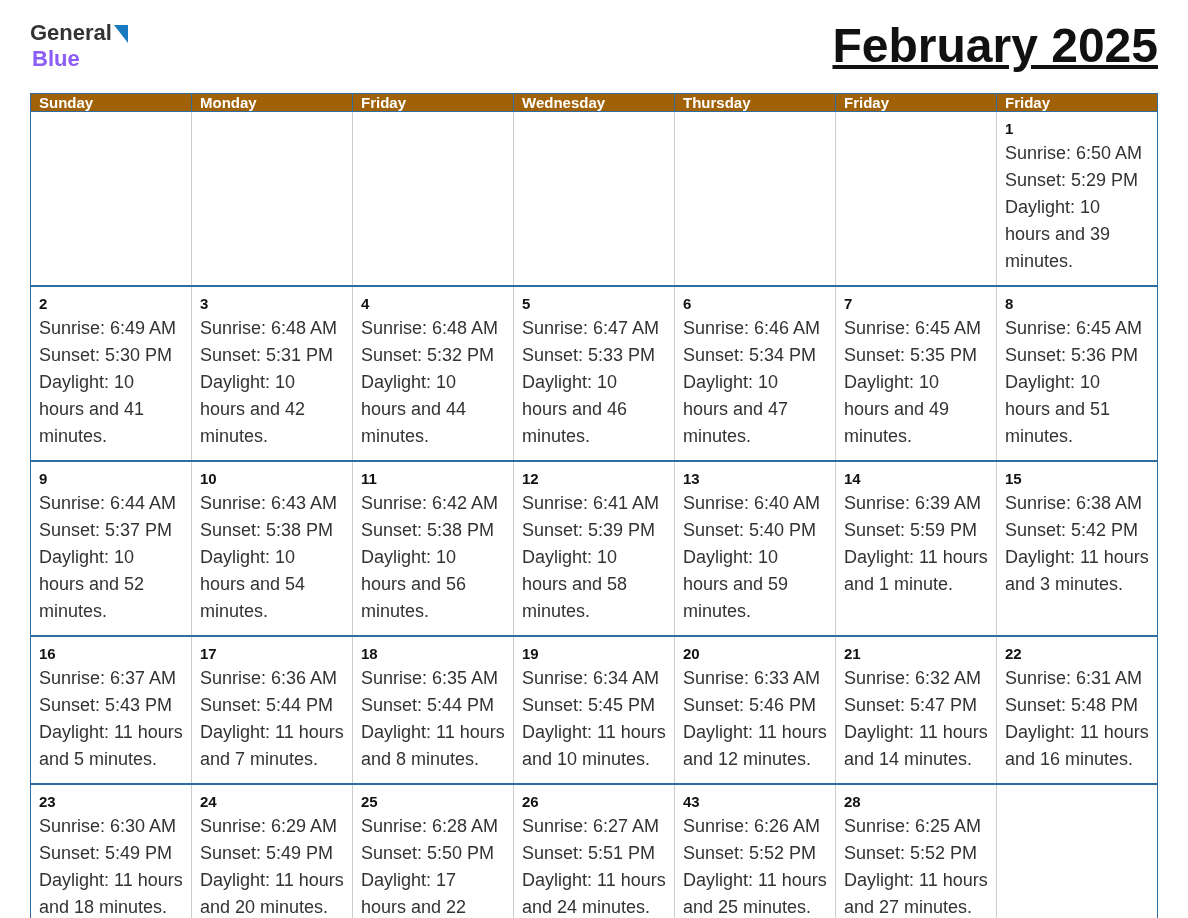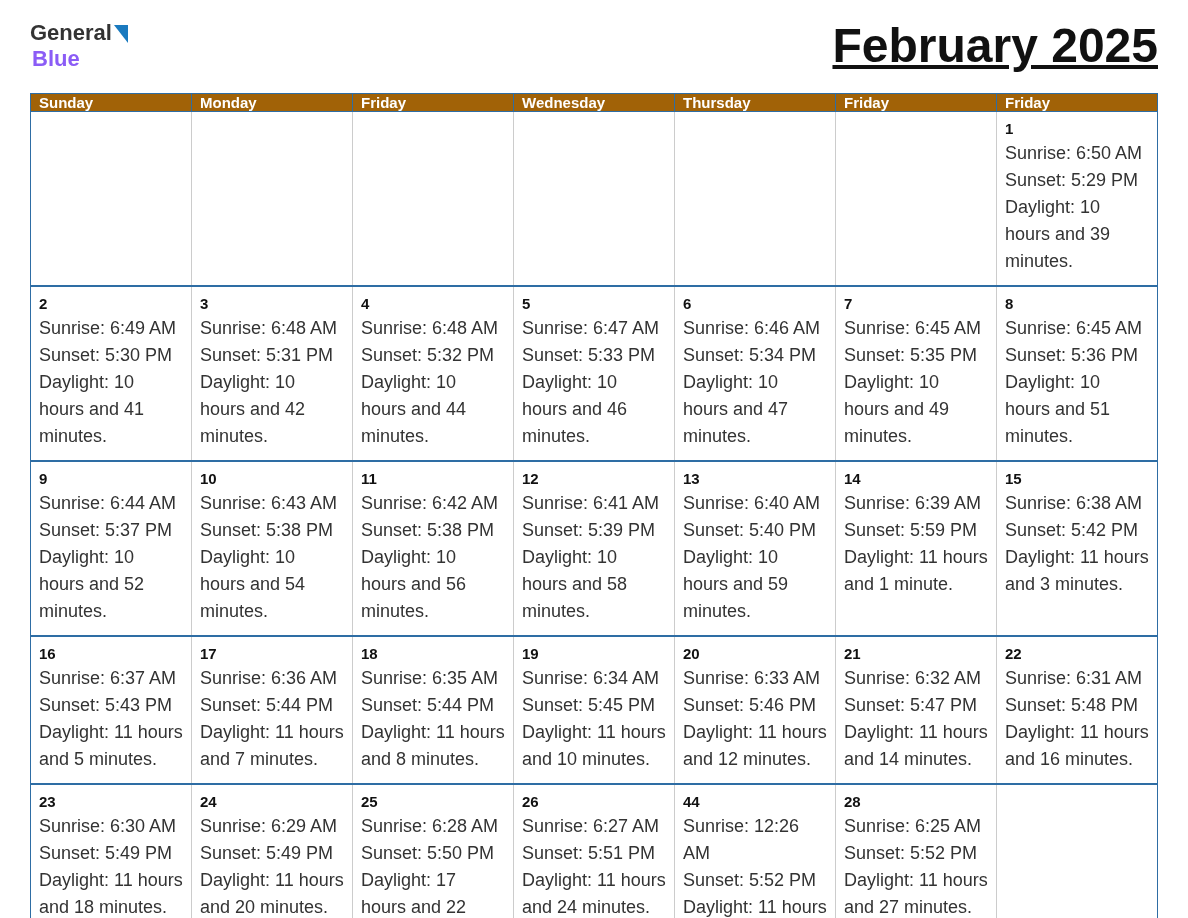--- a/index.html
+++ b/index.html
@@ -361,23 +361,23 @@
         </td>
         <td>
           <span class="day-number">26</span>
           <div class="day-info">
             <div>Sunrise: 6:27 AM</div>
             <div>Sunset: 5:51 PM</div>
             <div>Daylight: 11 hours and 24 minutes.</div>
           </div>
         </td>
         <td>
-          <span class="day-number">44</span>
-          <div class="day-info">
-            <div>Sunrise: 12:26 AM</div>
+          <span class="day-number">43</span>
+          <div class="day-info">
+            <div>Sunrise: 6:26 AM</div>
             <div>Sunset: 5:52 PM</div>
             <div>Daylight: 11 hours and 25 minutes.</div>
           </div>
         </td>
         <td>
           <span class="day-number">28</span>
           <div class="day-info">
             <div>Sunrise: 6:25 AM</div>
             <div>Sunset: 5:52 PM</div>
             <div>Daylight: 11 hours and 27 minutes.</div>

